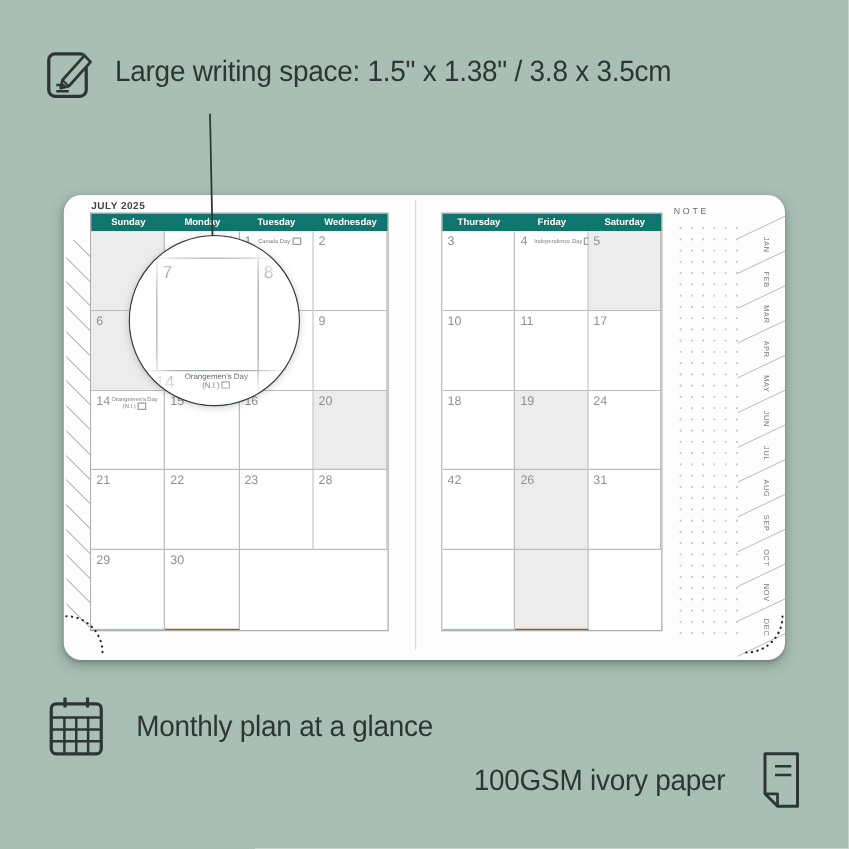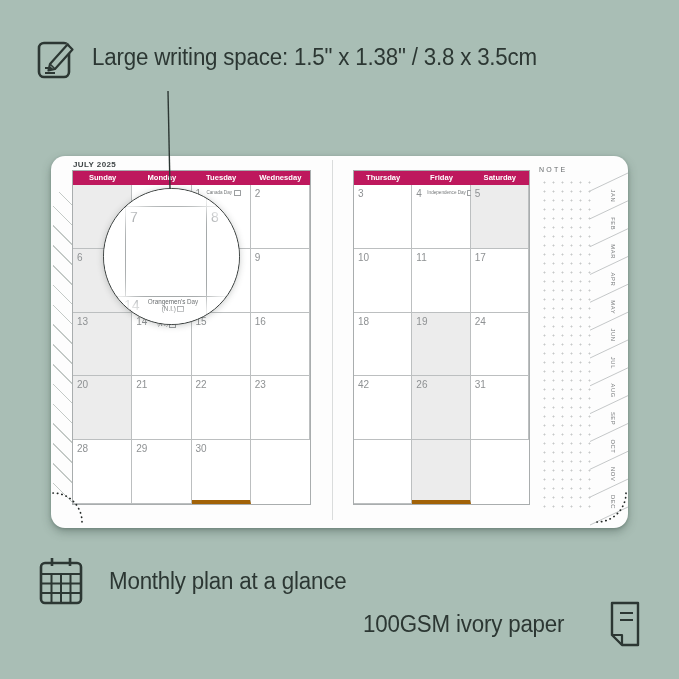--- a/index.html
+++ b/index.html
@@ -31,28 +31,28 @@
     background:repeating-linear-gradient(45deg,transparent 0,transparent 12.8px,#c3c9c6 12.8px,#c3c9c6 14px);
   }
   .corner-dots{left:0;top:0;width:679px;height:679px;z-index:3;pointer-events:none;}
 
   .month-title{left:73px;top:160px;font-size:8px;font-weight:bold;letter-spacing:.4px;color:#3f4547;z-index:2;}
 
   
   .grid{z-index:2;border:1px solid #a9adae;background:#fff;}
   .grid-left{left:72px;top:170px;width:237px;}
   .grid-right{left:353px;top:170px;width:175px;}
-  .ghead{display:grid;height:14px;background:#be185d;}
+  .ghead{display:grid;height:14px;background:#0f766e;}
   .cols4{grid-template-columns:repeat(4,1fr);}
   .cols3{grid-template-columns:repeat(3,1fr);}
   .hcell{color:#fff;font-size:7.6px;font-weight:bold;text-align:center;line-height:14px;overflow:hidden;}
   .gbody{display:grid;grid-auto-rows:63.8px;}
   .cell{position:relative;border-right:1px solid #bcbfc0;border-bottom:1px solid #bcbfc0;background:#fff;}
   .cell.sh{background:#ececec;}
-  .gbody .cell:nth-last-child(-n+1){border-bottom:4px solid #a16207;}
+  .gbody .cell:nth-last-child(-n+1){border-bottom:1px solid #a16207;}
   .num{position:absolute;top:3px;left:4px;font-size:10px;color:#8e9193;}
   .hol{position:absolute;top:4.5px;left:15px;font-size:4.6px;color:#75787a;white-space:nowrap;}
   .hol2{position:absolute;top:4px;left:12px;right:1px;text-align:center;font-size:4.6px;color:#75787a;line-height:5.5px;}
   .fbox{display:inline-block;width:5px;height:4px;border:.5px solid #9b9ea0;border-radius:.5px;vertical-align:middle;margin-left:1.5px;}
 
   
   .note-dots{
     left:538px;top:176px;width:56px;height:338px;z-index:2;
     background-image:radial-gradient(circle,#c6c8c8 .9px,transparent 1.1px);
     background-size:9px 9px;background-position:2px 2px;
@@ -73,21 +73,21 @@
   .magnifier::after{
     content:"";position:absolute;inset:0;border-radius:50%;
     box-shadow:inset 0 0 14px 10px rgba(255,255,255,.88);pointer-events:none;
   }
   .mline{position:absolute;background:#a5a9aa;}
   .mag-num{position:absolute;font-size:14px;color:#93979a;}
   .mag-hol{position:absolute;left:38px;top:109px;width:62px;text-align:center;font-size:6.3px;line-height:7px;color:#5e6264;}
 
   
   .bottom-left-feature{left:38px;top:555px;display:flex;align-items:center;gap:25px;}
-  .bottom-right-feature{right:36px;top:600px;display:flex;align-items:center;gap:30px;}
+  .bottom-right-feature{right:36px;top:600px;display:flex;align-items:center;gap:14px;}
   .icon{flex:none;display:block;}
 </style>
 </head>
 <body>
 
 <div class="stage">
 
   <div class="abs top-feature">
     <svg class="icon" width="44" height="47" viewBox="0 0 44 47">
       <rect x="3" y="9" width="30" height="34" rx="5" fill="none" stroke="#2c3733" stroke-width="2.6"></rect>
@@ -134,23 +134,20 @@
           <span class="num">6</span>
         </div>
       <div class="cell">
           <span class="num">7</span>
         </div>
       <div class="cell">
           <span class="num">8</span>
         </div>
       <div class="cell">
           <span class="num">9</span>
-        </div>
-      <div class="cell sh">
-          <span class="num">13</span>
         </div>
       <div class="cell">
           <span class="num">14</span>
           <span class="hol2"><span>Orangemen's Day</span><br><span>(N.I.)</span><span class="fbox"></span></span>
         </div>
       <div class="cell">
           <span class="num">15</span>
         </div>
       <div class="cell">
           <span class="num">16</span>

